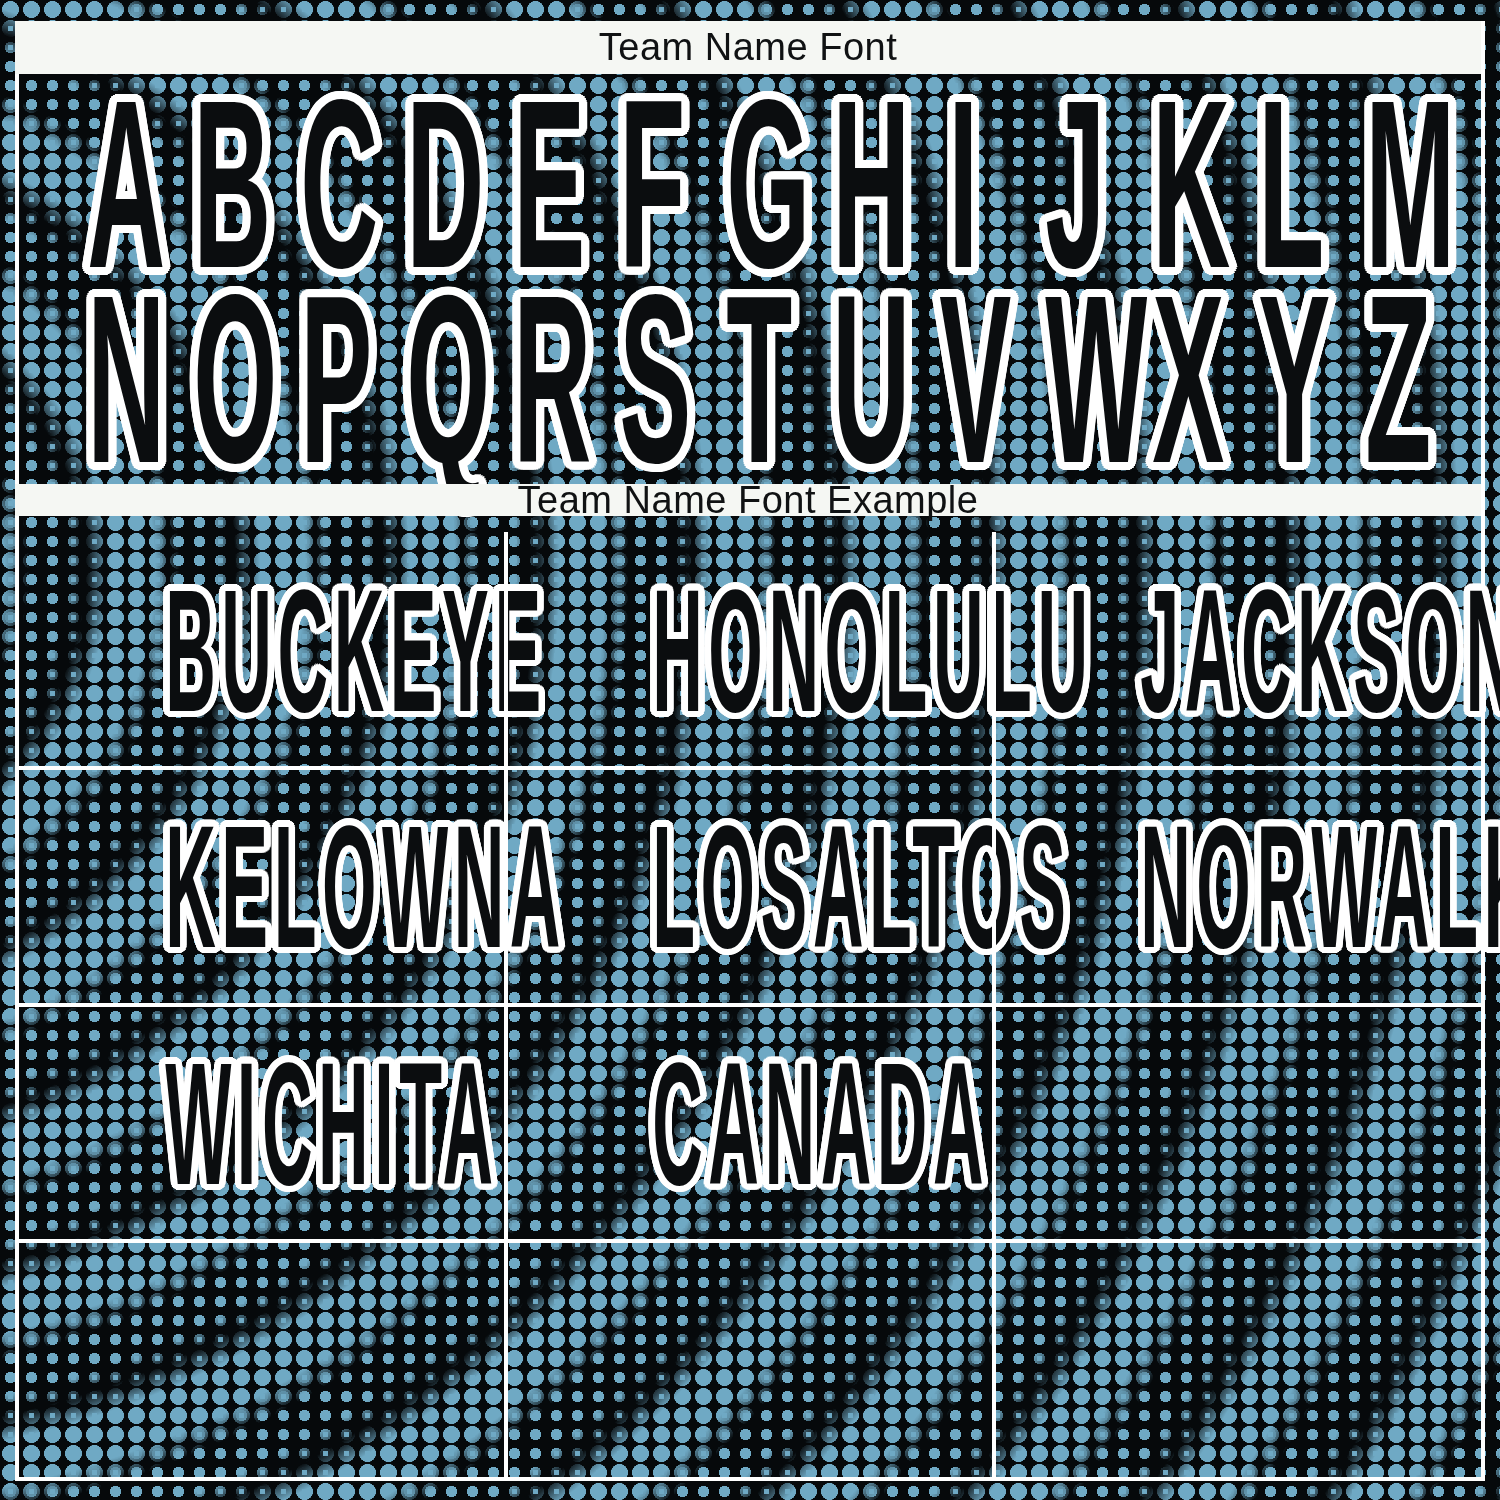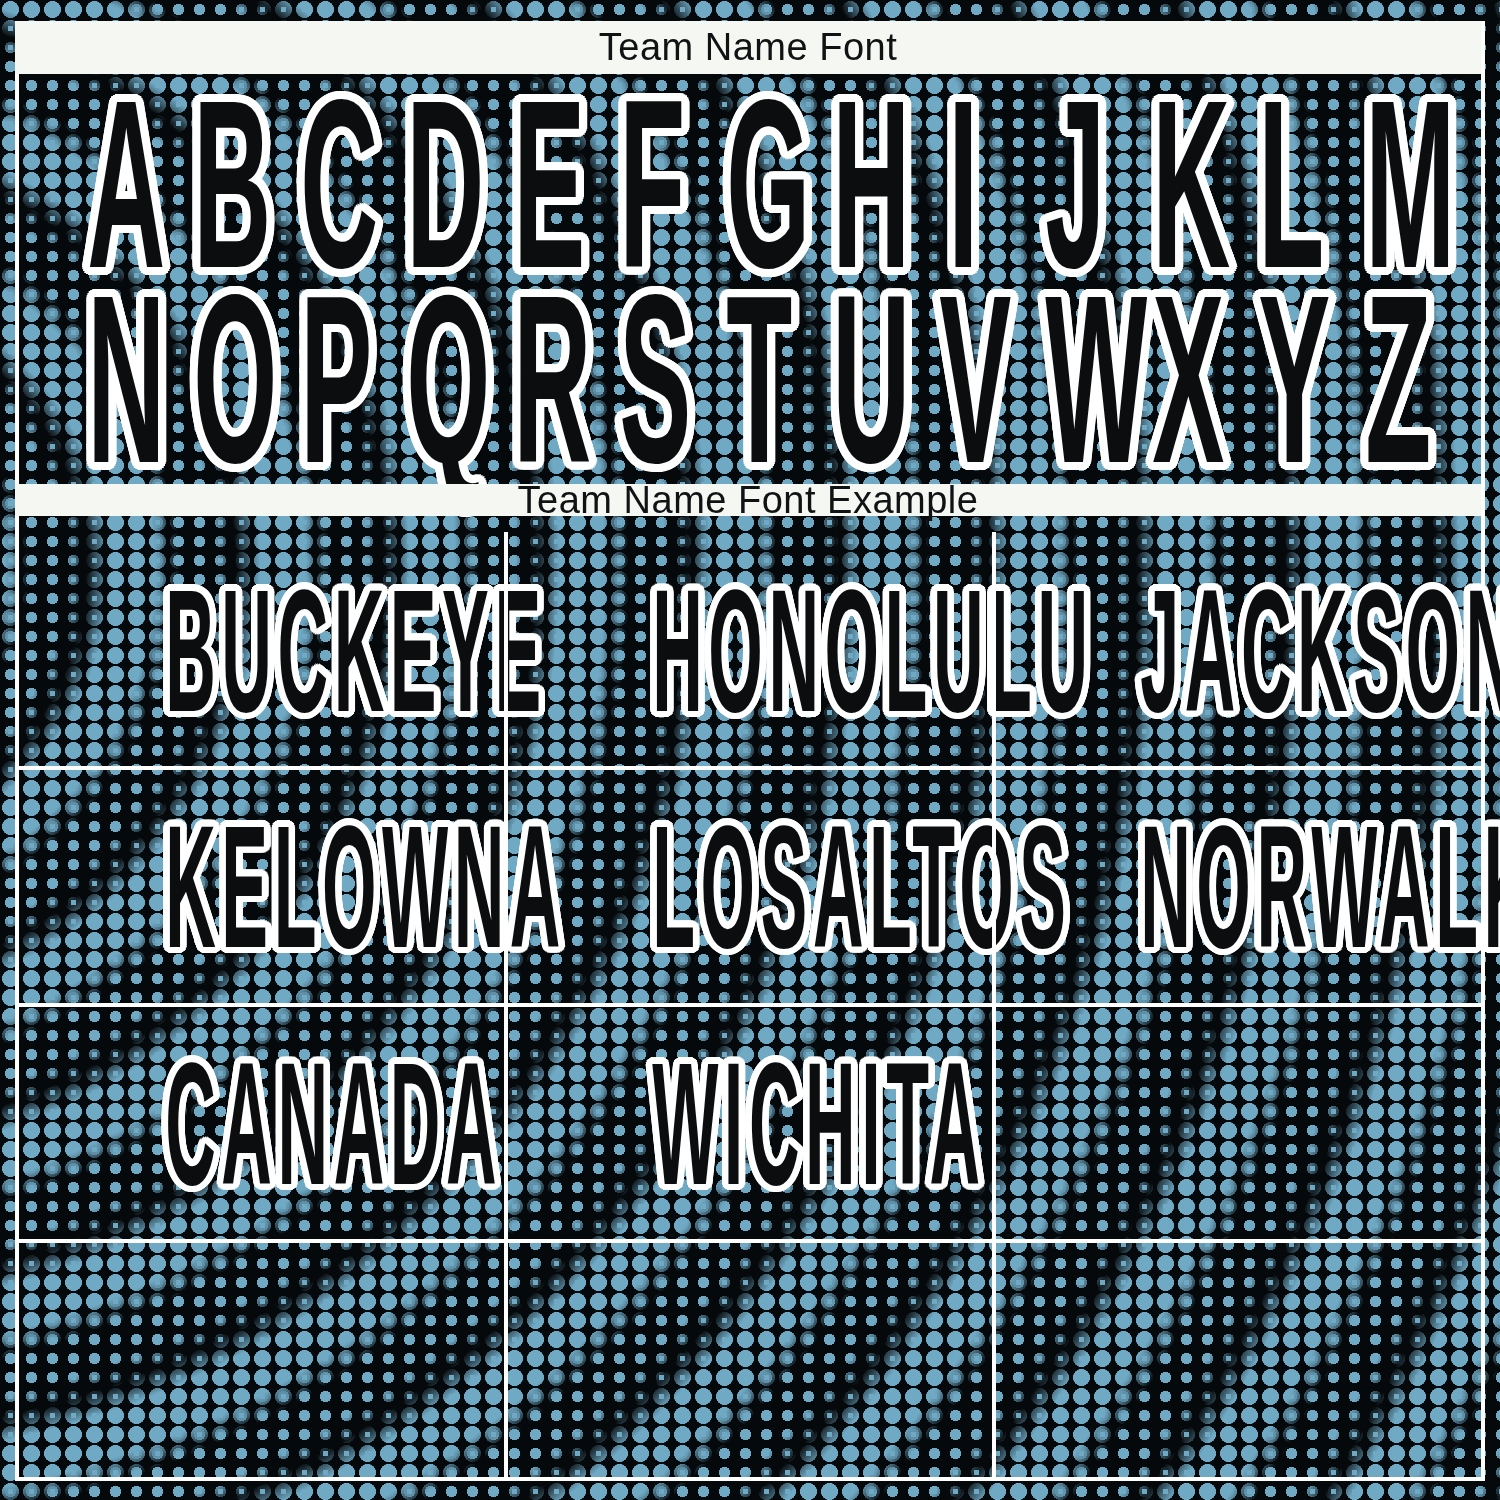--- a/index.html
+++ b/index.html
@@ -158,24 +158,24 @@
     <div class="cell">
       <span class="word">KELOWNA</span>
     </div>
     <div class="cell">
       <span class="word">LOSALTOS</span>
     </div>
     <div class="cell">
       <span class="word">NORWALK</span>
     </div>
     <div class="cell">
-      <span class="word">CANADA</span>
+      <span class="word">WICHITA</span>
     </div>
     <div class="cell">
-      <span class="word">WICHITA</span>
+      <span class="word">CANADA</span>
     </div>
 
     <div class="gl v1"></div>
     <div class="gl v2"></div>
     <div class="gl h1"></div>
     <div class="gl h2"></div>
     <div class="gl h3"></div>
   </div>
 
 </div>

